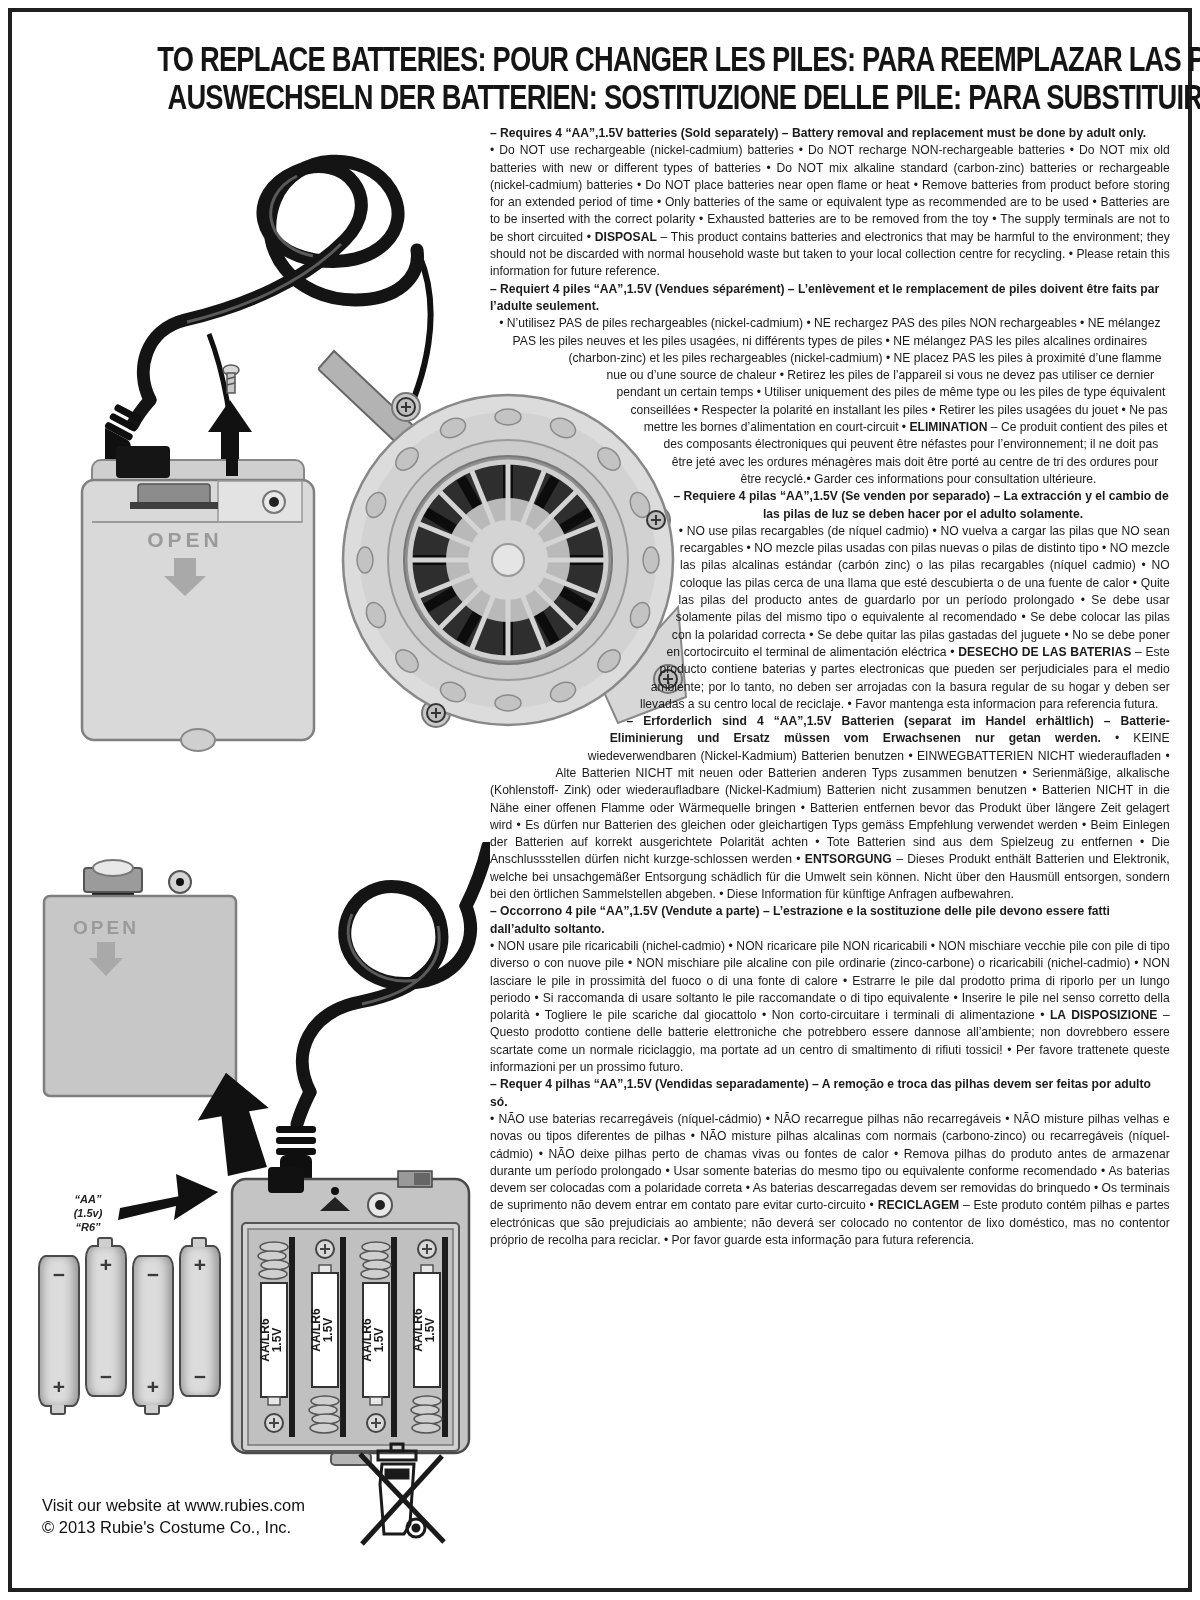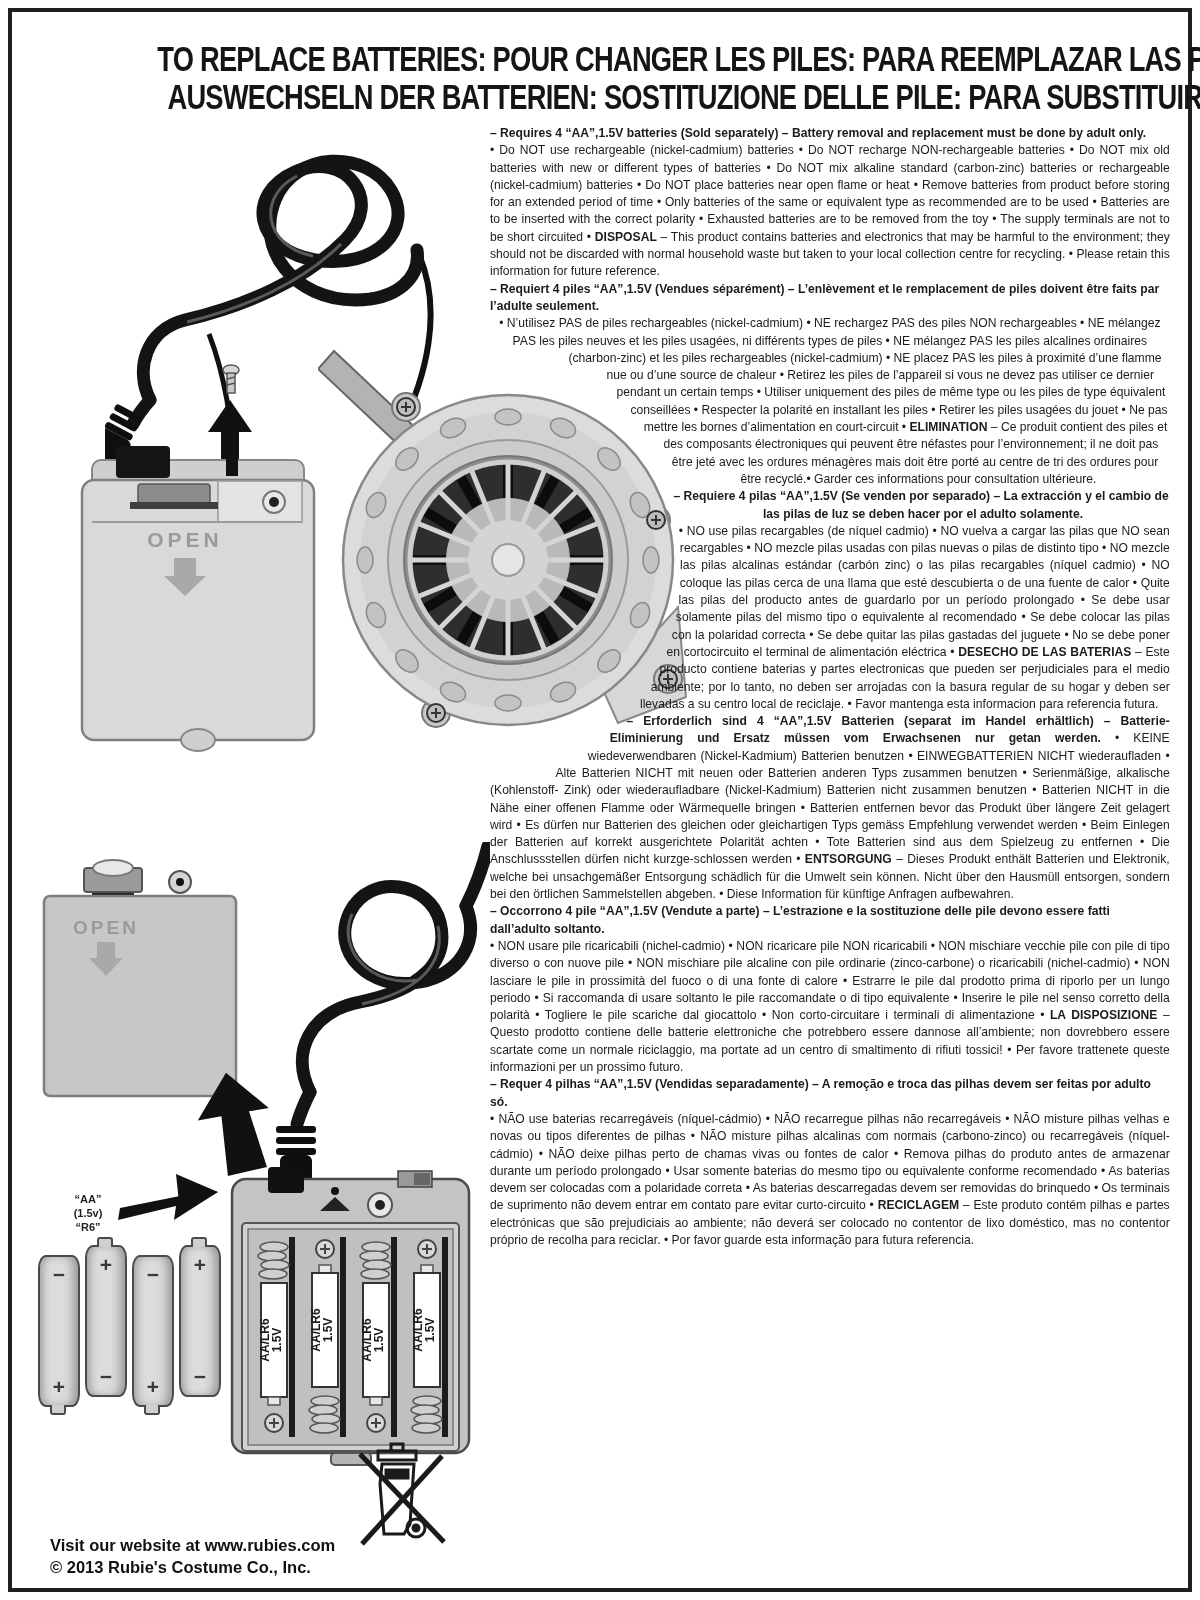--- a/index.html
+++ b/index.html
@@ -35,23 +35,23 @@
   .aa-batt .sign{position:absolute;left:0;right:0;text-align:center;font-weight:bold;
                  font-size:21px;color:#3a3a3a;}
   .aa-batt .sign.top{top:6px;}
   .aa-batt .sign.bottom{bottom:6px;}
   .aa-batt.nub-top::before{content:"";position:absolute;top:-10px;left:10px;width:12px;height:8px;
            background:#cfcfcf;border:2px solid #4a4a4a;border-bottom:none;border-radius:3px 3px 0 0;}
   .aa-batt.nub-bottom::after{content:"";position:absolute;bottom:-10px;left:10px;width:12px;height:8px;
            background:#cfcfcf;border:2px solid #4a4a4a;border-top:none;border-radius:0 0 3px 3px;}
 
   .aa-label{position:absolute;font-weight:bold;font-size:11px;line-height:14px;color:#222;
-            text-align:center;width:60px;}
-
-  .footer{position:absolute;left:42px;top:1534px;font-weight:bold;font-size:16.5px;line-height:22px;color:#111;margin-left:8px;}
+            text-align:center;width:60px;font-style:italic;}
+
+  .footer{position:absolute;left:42px;top:1494px;font-weight:normal;font-size:16.5px;line-height:22px;color:#111;}
 </style>
 </head>
 <body>
 
 <div class="page">
   <div class="frame"></div>
 
   <div class="title-wrap">
     <div><span class="title-line">TO REPLACE BATTERIES: POUR CHANGER LES PILES: PARA REEMPLAZAR LAS PILAS:</span></div>
     <div><span class="title-line">AUSWECHSELN DER BATTERIEN: SOSTITUZIONE DELLE PILE: PARA SUBSTITUIR A BATERIA:</span></div>

